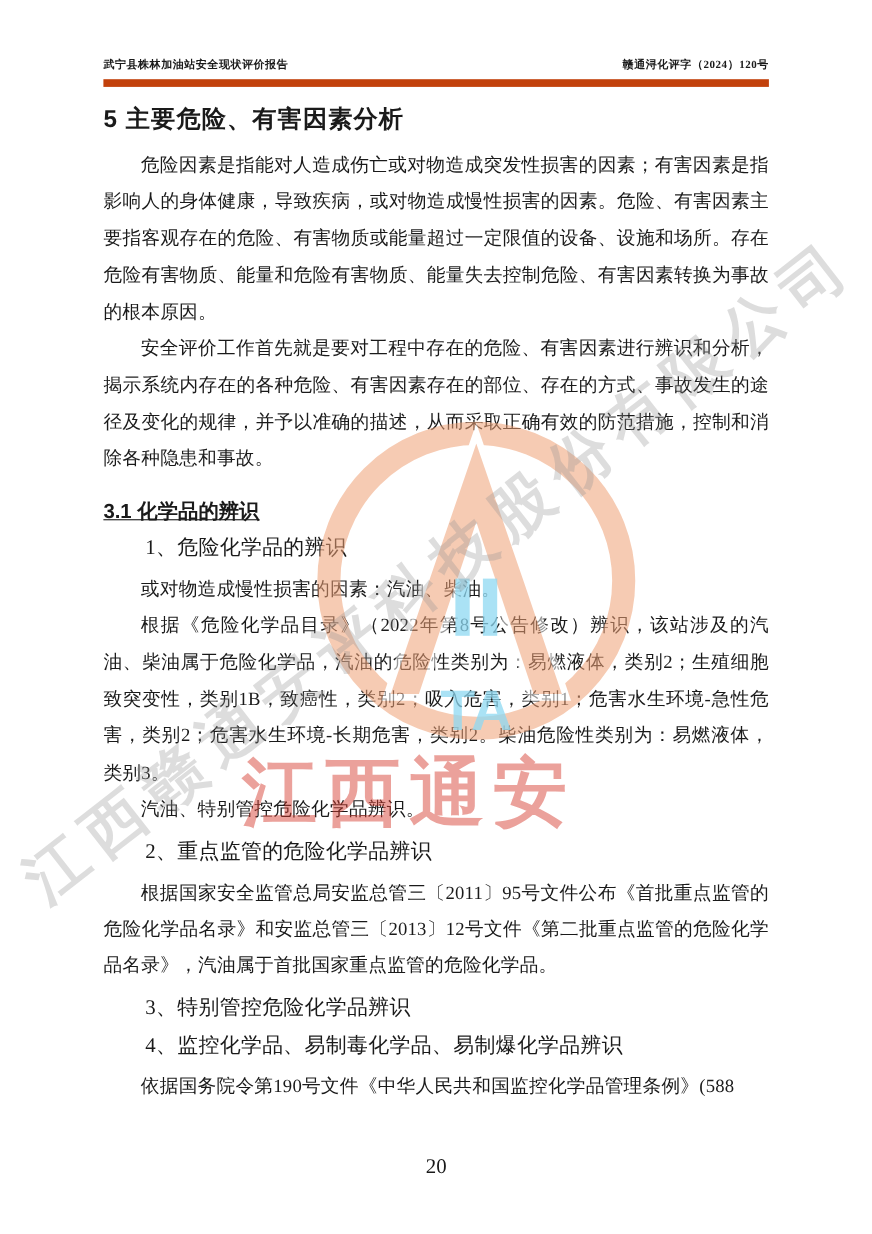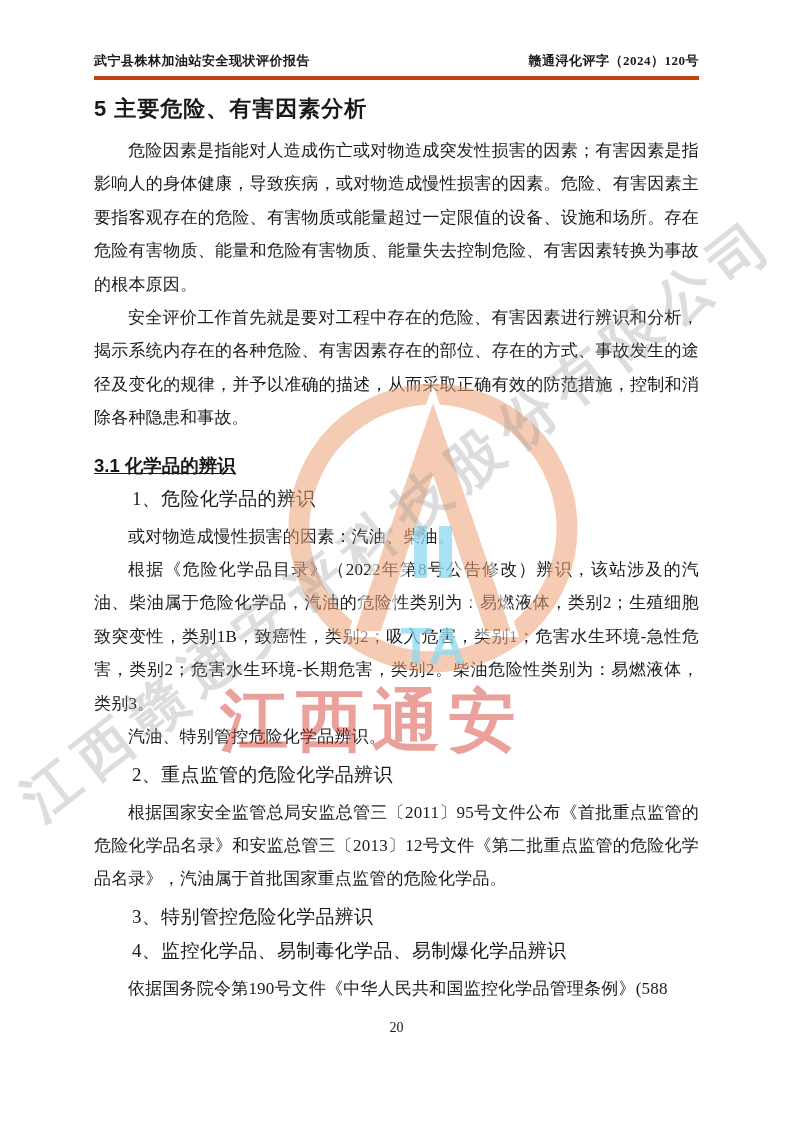--- a/index.html
+++ b/index.html
@@ -16,22 +16,22 @@
     position:relative;
     z-index:1;
     padding:0 94px;
   }
   .doc-header{
     display:flex;
     justify-content:space-between;
     align-items:flex-end;
     margin-top:52px;
     padding-bottom:6px;
-    border-bottom:4px solid #c2410c;
-    font-size:13px;
+    border-bottom:7px solid #c2410c;
+    font-size:10px;
     font-weight:bold;
     letter-spacing:0.5px;
   }
   .doc-header .right{white-space:nowrap;}
   h1.doc-title{
     font-family:"Liberation Sans","DejaVu Sans",sans-serif;
     font-size:22px;
     font-weight:bold;
     margin:14px 0 10px 0;
     letter-spacing:1px;
@@ -54,23 +54,23 @@
   h3.sub-title{
     font-size:19px;
     font-weight:normal;
     margin:8px 0 8px 0;
     text-indent:2em;
     letter-spacing:0.3px;
   }
   .page-number{
     position:absolute;
     left:0;right:0;
-    top:1020px;
+    top:1050px;
     text-align:center;
-    font-size:14px;
+    font-size:19px;
     z-index:1;
   }
   
   .watermark{
     position:absolute;
     inset:0;
     z-index:2;
     pointer-events:none;
     text-decoration:underline;
   }

